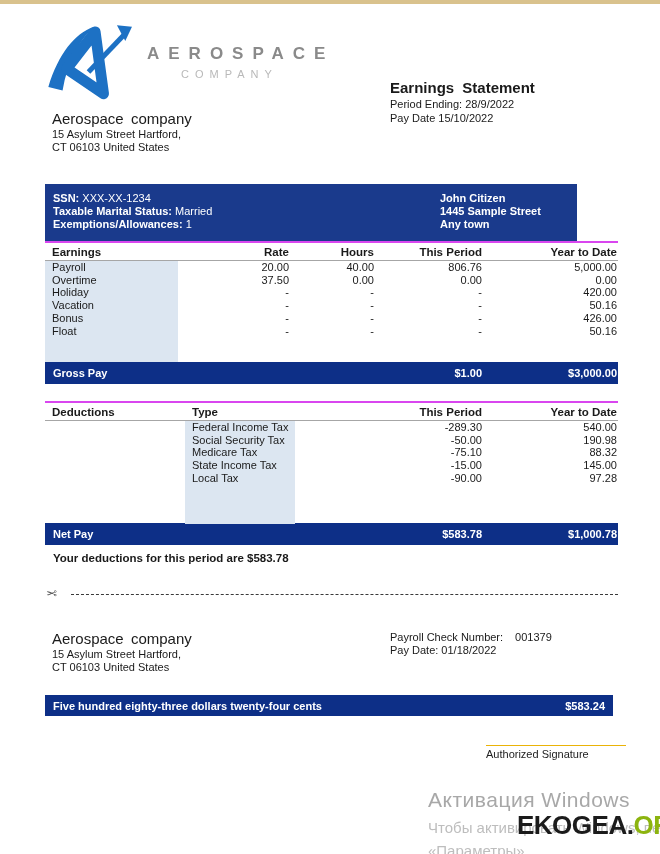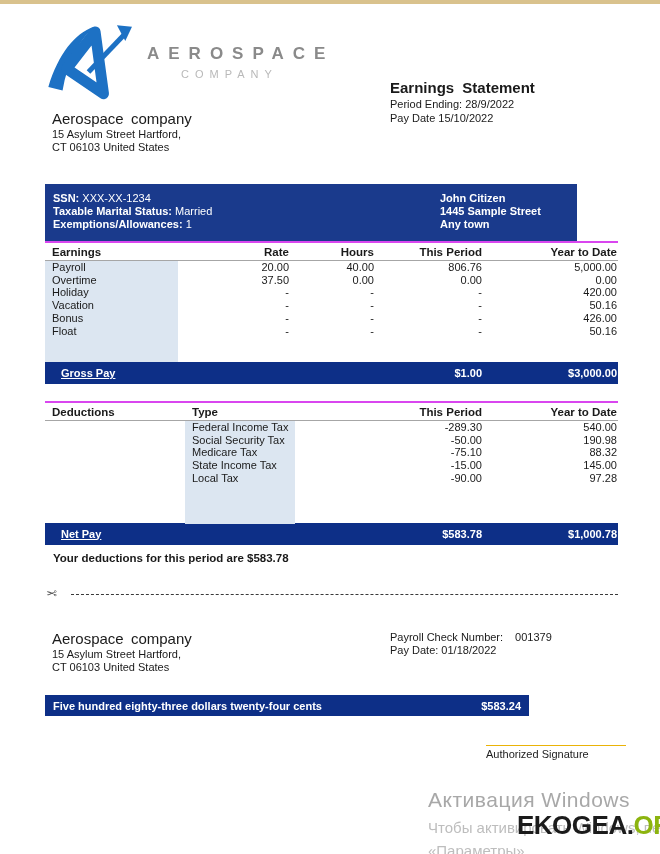--- a/index.html
+++ b/index.html
@@ -41,34 +41,34 @@
   .tbody .row{ position:relative; line-height:12.7px;}
   .colbg{ position:absolute; top:0; background:#dce6f1; z-index:0;}
   .earnings-section .colbg{ left:0; width:133px; height:101px;}
   .deductions-section .colbg{ left:140px; width:110px; height:103px;}
   .row > div{ position:relative; z-index:1;}
   .c0{ padding-left:7px;}
   .tfill-e{ height:25px;}
   .tfill-d{ height:38px;}
 
   .bar{ background:#0d2f87; color:#fff; font-weight:bold; font-size:11px; height:22px; align-items:center;}
-  .bar .c0{ padding-left:16px;text-decoration:underline;}
+  .bar .c0{ padding-left:8px;}
 
   .note{ position:absolute; left:53px; top:552px; font-size:11.5px; font-weight:bold;}
 
   .cutline{ position:absolute; left:46px; top:589px; width:572px; display:flex; align-items:center;}
   .scissors{ font-size:13px; color:#555; transform:scaleX(-1); line-height:10px;}
   .dash{ flex:1; margin-left:14px; border-top:1.5px dashed #3a3a3a; height:0;}
 
   
   .check-left{ position:absolute; left:52px; top:630px;}
   .check-right{ position:absolute; left:390px; top:631px; font-size:11px; line-height:13px;}
   .check-right .lbl{ display:inline-block; width:122px;}
 
-  .amount-bar{ position:absolute; left:45px; top:695px; width:484px; background:#0d2f87; color:#fff; font-weight:bold; font-size:11px; height:21px; display:flex; justify-content:space-between; align-items:center; padding:0 8px;}
+  .amount-bar{ position:absolute; left:45px; top:695px; width:568px; background:#0d2f87; color:#fff; font-weight:bold; font-size:11px; height:21px; display:flex; justify-content:space-between; align-items:center; padding:0 8px;}
 
   .signature{ position:absolute; left:486px; top:745px; width:140px; border-top:1px solid #eab308; text-align:left; font-size:11px; padding-top:2px; color:#222;}
 
   
   .watermark{ position:absolute; left:428px; top:788px; width:240px; color:#a8a8a8; z-index:5;}
   .wm1{ font-size:21px; letter-spacing:0.5px;}
   .wm2{ font-size:15px; color:#bdbdbd; white-space:nowrap; margin-top:7px;}
   .wm3{ font-size:15px; color:#bdbdbd; white-space:nowrap; margin-top:6px;}
   .ekogea{ position:absolute; left:517px; top:810px; font-size:26px; font-weight:bold; letter-spacing:-0.5px; z-index:6; white-space:nowrap;}
   .ek-black{ color:#1b1b1b;}

